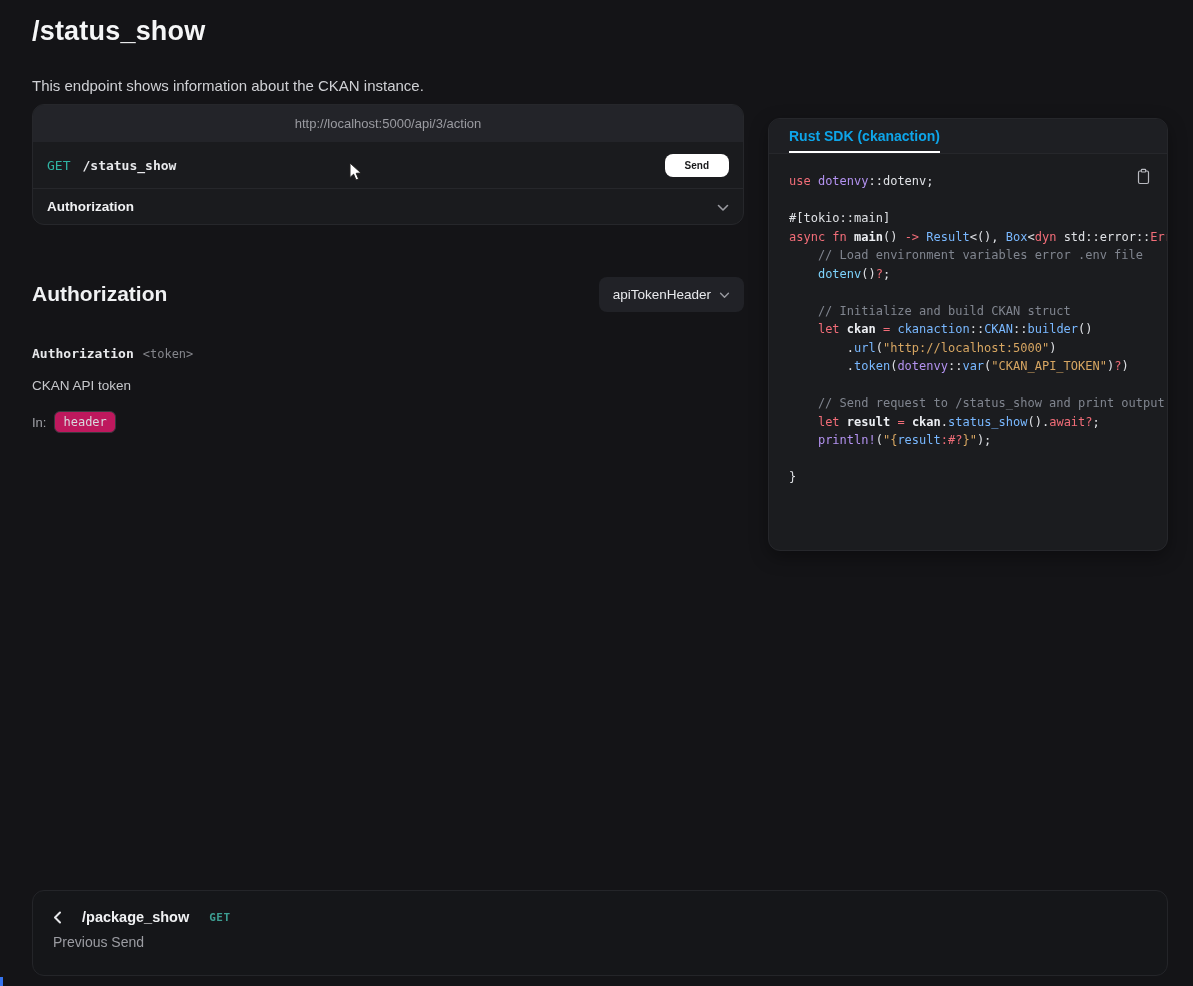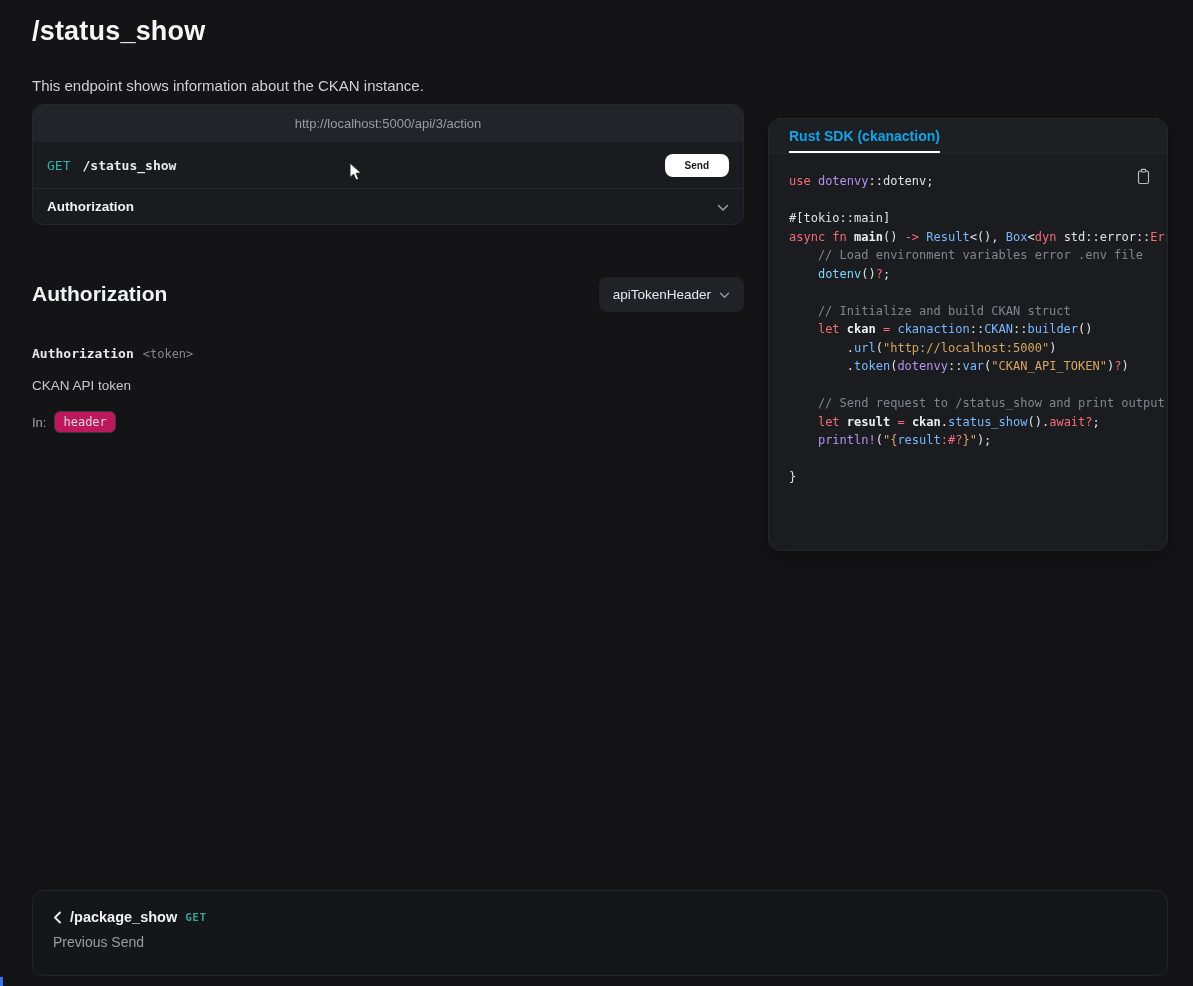--- a/index.html
+++ b/index.html
@@ -94,21 +94,21 @@
   .code-line {
     font-family:"DejaVu Sans Mono", monospace; font-size:12px; line-height:18.5px;
     white-space:pre; color:#dfe1e5;
   }
   
   .footer-nav {
     position:absolute; left:32px; top:890px; width:1136px; height:86px;
     background:#151619; border:1px solid #242529; border-radius:12px;
     padding:18px 20px; cursor:pointer;
   }
-  .footer-line1 { display:flex; align-items:center; gap:8px; }
+  .footer-line1 { display:flex; align-items:center; gap:20px; }
   .footer-chev { color:#e6e7ea; display:flex; }
   .footer-path { font-size:14.5px; font-weight:700; color:#f0f1f3; }
   .footer-method { font-size:11px; font-weight:700; letter-spacing:.5px; color:#3d9e92; font-family:"DejaVu Sans Mono", monospace; }
   .footer-label { margin-top:9px; font-size:14px; color:#9b9ca2; }
   
   .mouse-cursor { position:absolute; left:348px; top:162px; z-index:50; }
   .scroll-nub { position:absolute; left:0; bottom:0; width:3px; height:9px; background:#3574f0; }
 </style>
 </head>
 <body>

